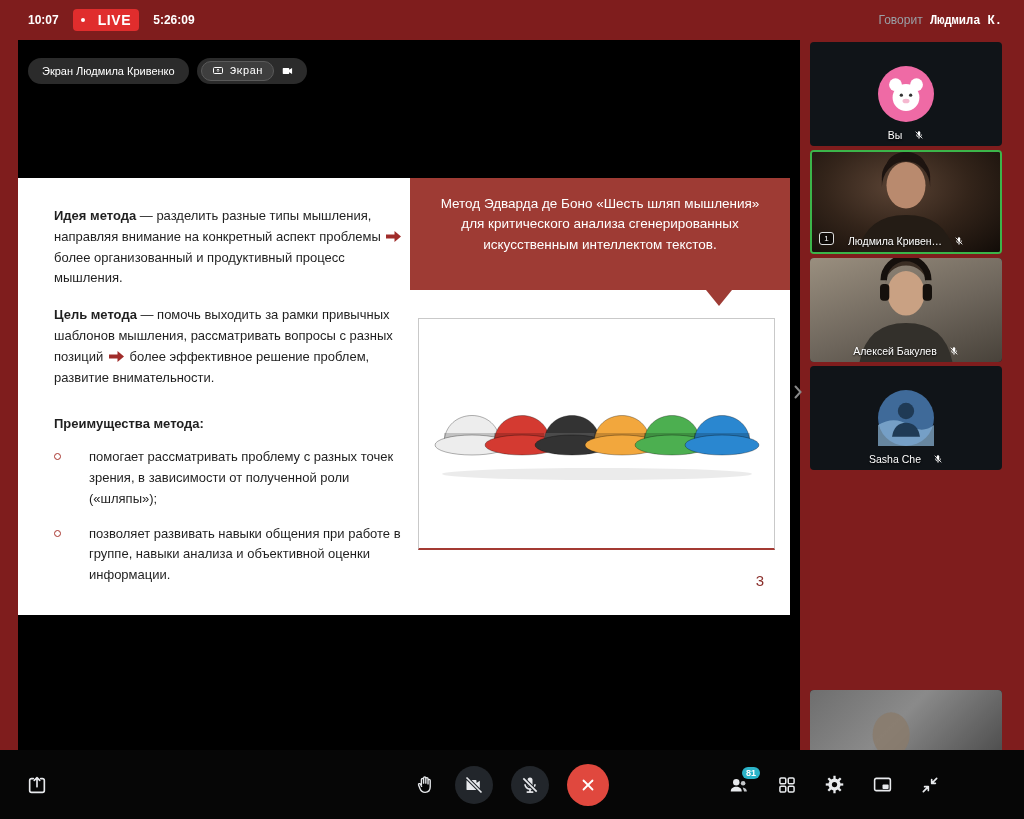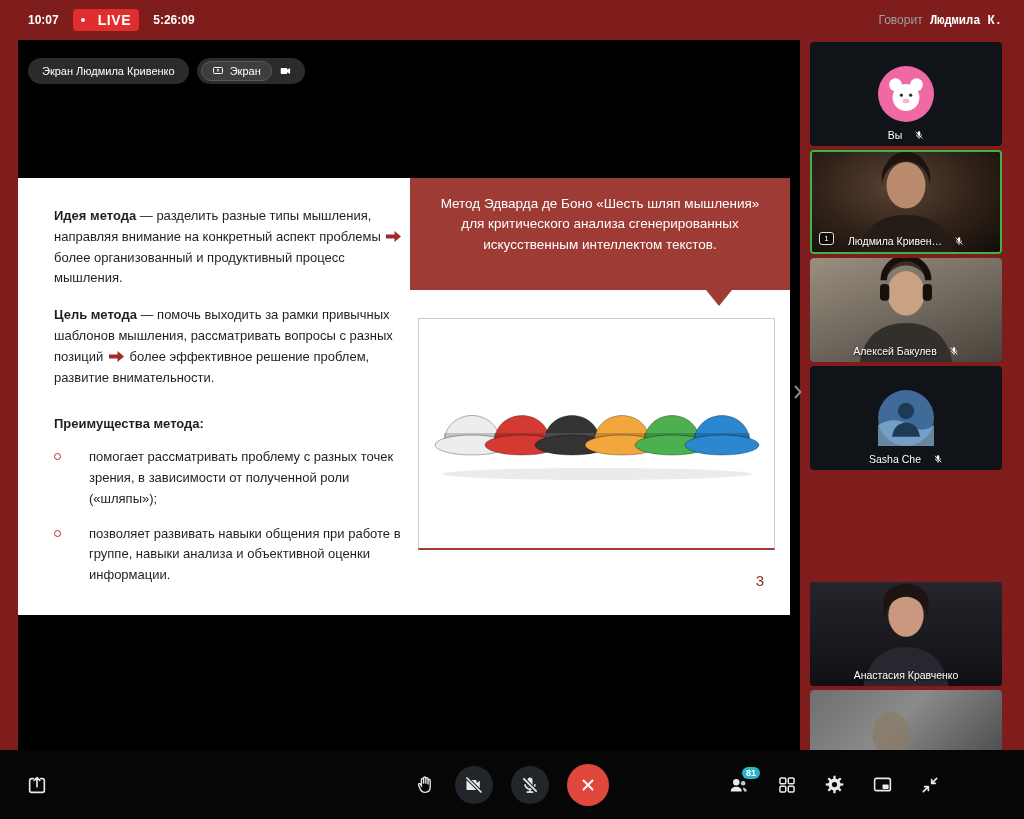--- a/index.html
+++ b/index.html
@@ -17,21 +17,21 @@
   .live-dot { width:4px; height:4px; border-radius:50%; background:#fff; }
   .speaker-wrap { margin-left:auto; font-size:12px; color:#9aa0a6; }
   .speaker-name { color:#fff; font-weight:bold; margin-left:4px;font-family:Liberation Mono, monospace; }
 
   
   .stage { position:absolute; left:18px; top:40px; width:782px; height:710px; background:#000; }
   .chips { position:absolute; left:10px; top:18px; display:flex; gap:8px; align-items:center; }
   .chip { background:#2b2b2b; color:#fff; font-size:11px; padding:7px 14px; border-radius:18px; white-space:nowrap; }
   .chip-group { background:#2b2b2b; border-radius:18px; padding:3px 4px; display:flex; align-items:center; gap:7px; }
   .chip-inner { background:#3e3e3e; border:1px solid #5a5a5a; border-radius:14px; padding:3px 10px;
-                display:flex; align-items:center; gap:6px; color:#fff; font-size:11px; }
+                display:flex; align-items:center; gap:6px; color:#fff; font-size:11px;font-family:Liberation Mono, monospace; }
   .chip-cam { display:flex; align-items:center; padding-right:8px; }
   .stage-chevron { position:absolute; left:772px; top:340px; width:16px; height:24px;
                    display:flex; align-items:center; justify-content:center; cursor:pointer; }
 
   
   .slide { position:absolute; left:0; top:138px; width:772px; height:437px; background:#fff;text-decoration:underline; }
   .slide-left { position:absolute; left:36px; top:28px; width:356px; color:#1f1f1f;
                 font-size:13px; line-height:1.6; }
   .para { margin-bottom:16px; }
   .para b { font-weight:bold; }
@@ -280,32 +280,20 @@
         <svg viewBox="0 0 24 24" width="10" height="10">
             <rect x="9" y="3" width="6" height="11" rx="3" fill="#fff"></rect>
             <path d="M6 11a6 6 0 0 0 12 0" stroke="#fff" stroke-width="2" fill="none"></path>
             <line x1="12" y1="17" x2="12" y2="21" stroke="#fff" stroke-width="2"></line>
             <line x1="4" y1="4" x2="20" y2="20" stroke="#fff" stroke-width="2"></line>
           </svg>
       </div>
     </div>
 
 
-    <div class="tile" style="top:542px">
-      <div class="tile-bg bg-anastasia">
-        <svg viewBox="0 0 100 56" width="192" height="104" preserveAspectRatio="xMidYMax meet">
-          <ellipse cx="50" cy="18" rx="9.5" ry="11.5" fill="#c9987e"></ellipse>
-          <path d="M38 22 a12 14 0 0 1 24 0 l0 -12 a12 9 0 0 0 -24 0 z" fill="#1b1410"></path>
-          <path d="M27 56 Q31 35 50 35 Q69 35 73 56 Z" fill="#28262e"></path>
-        </svg>
-      </div>
-      <div class="tile-name">
-        <span>Анастасия Кравченко</span>
-      </div>
-    </div>
 
     <div class="tile" style="top:650px">
       <div class="tile-bg bg-partial">
         <svg viewBox="0 0 100 56" width="192" height="104" preserveAspectRatio="xMidYMax meet">
           <ellipse cx="42" cy="24" rx="10" ry="12" fill="#8a7a6a" opacity="0.8"></ellipse>
           <path d="M20 56 Q24 38 42 38 Q60 38 64 56 Z" fill="#555" opacity="0.8"></path>
         </svg>
       </div>
     </div>
   </aside>

